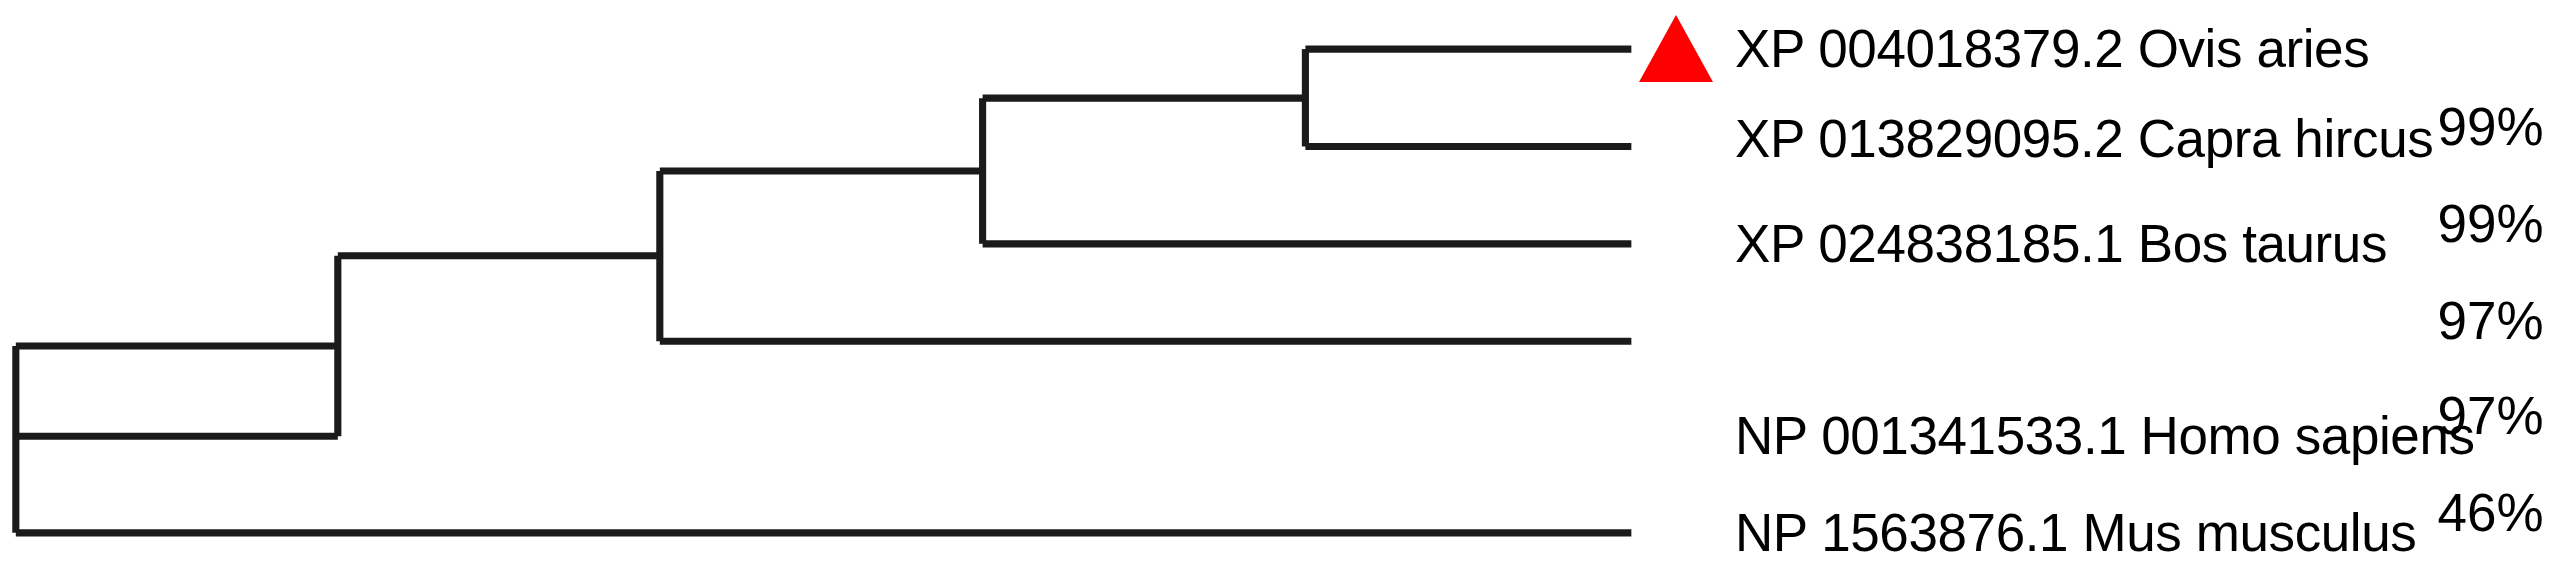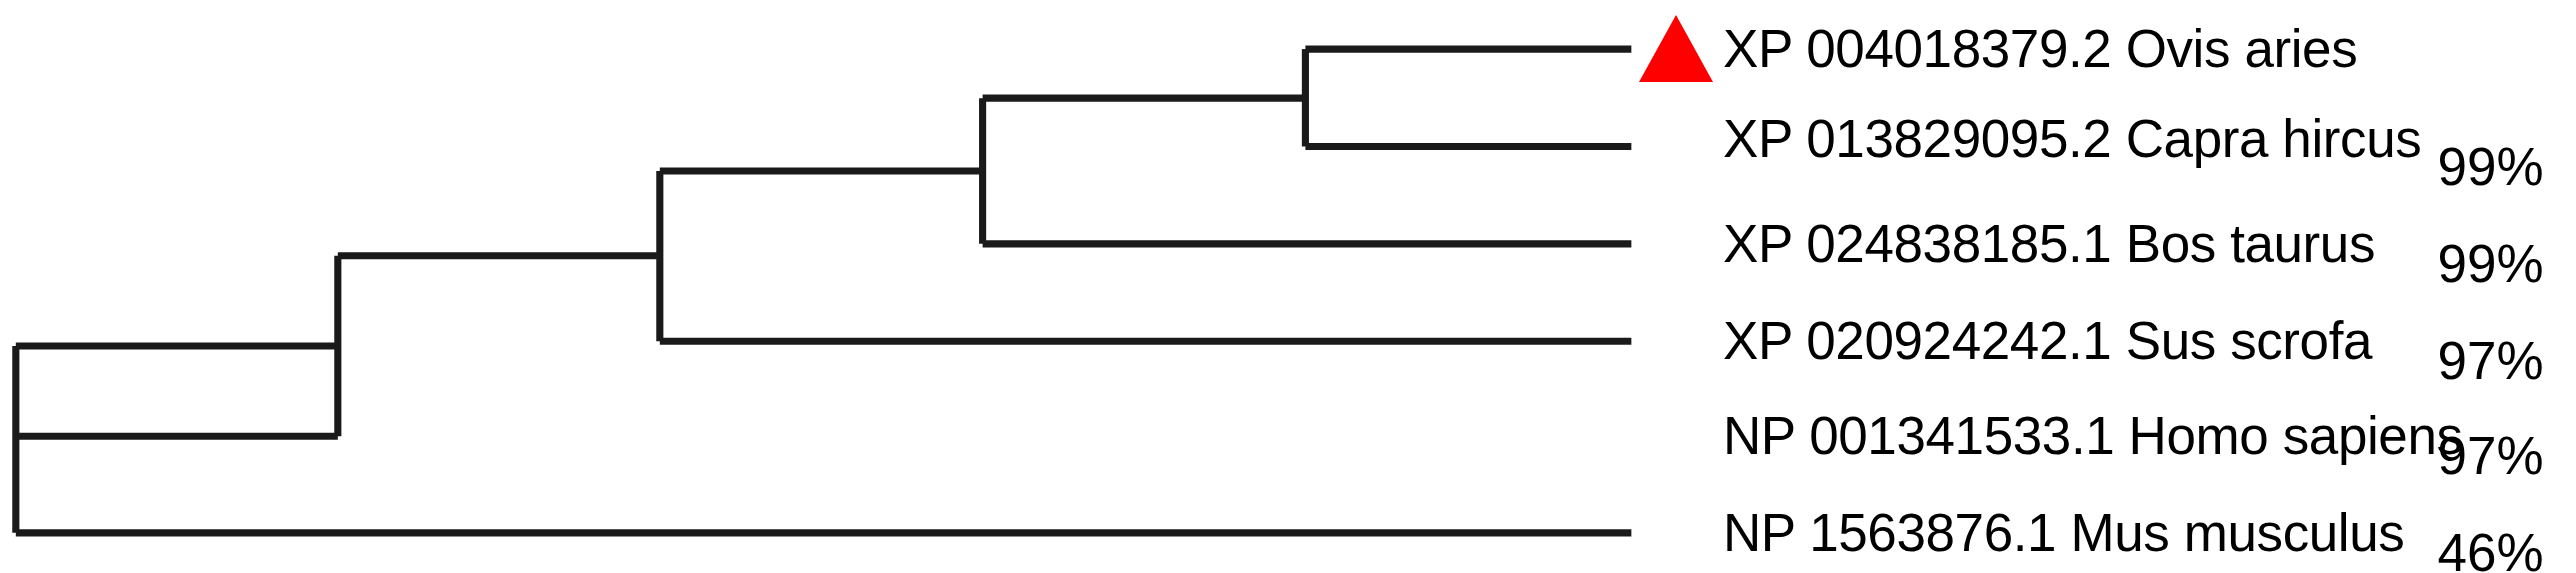--- a/index.html
+++ b/index.html
@@ -21,20 +21,21 @@
     top: 0;
     width: 2576px;
     height: 574px;
   }
   .leaf-row {
     position: absolute;
     left: 1631px;
     height: 93px;
     display: flex;
     align-items: center;
+    gap: 12px;
   }
   .marker-slot {
     width: 92px;
     height: 93px;
     display: flex;
     align-items: center;
     justify-content: flex-start;
     padding-left: 8px;
     box-sizing: border-box;
     flex: none;
@@ -52,21 +53,21 @@
     white-space: nowrap;
     letter-spacing: -0.4px;
     line-height: 1;
   }
   .pct-col {
     position: absolute;
     left: 2405px;
     width: 171px;
     height: 93px;
     display: flex;
-    align-items: flex-end;
+    align-items: flex-start;
     justify-content: center;
   }
   .pct-label {
     font-size: 53px;
     color: #000000;
     white-space: nowrap;
     line-height: 1;
   }
 </style>
 </head>
@@ -113,24 +114,20 @@
   </div>
 
   <div class="leaf-row" style="top:197px;justify-content:flex-end;">
     <span class="marker-slot"></span>
     <span class="leaf-label">XP 024838185.1 Bos taurus</span>
   </div>
   <div class="pct-col" style="top:197px;">
     <span class="pct-label">99%</span>
   </div>
 
-  <div class="leaf-row" style="top:294px;">
-    <span class="marker-slot"></span>
-    <span class="leaf-label">XP 020924242.1 Sus scrofa</span>
-  </div>
   <div class="pct-col" style="top:294px;">
     <span class="pct-label">97%</span>
   </div>
 
   <div class="leaf-row" style="top:389px;">
     <span class="marker-slot"></span>
     <span class="leaf-label">NP 001341533.1 Homo sapiens</span>
   </div>
   <div class="pct-col" style="top:389px;">
     <span class="pct-label">97%</span>

